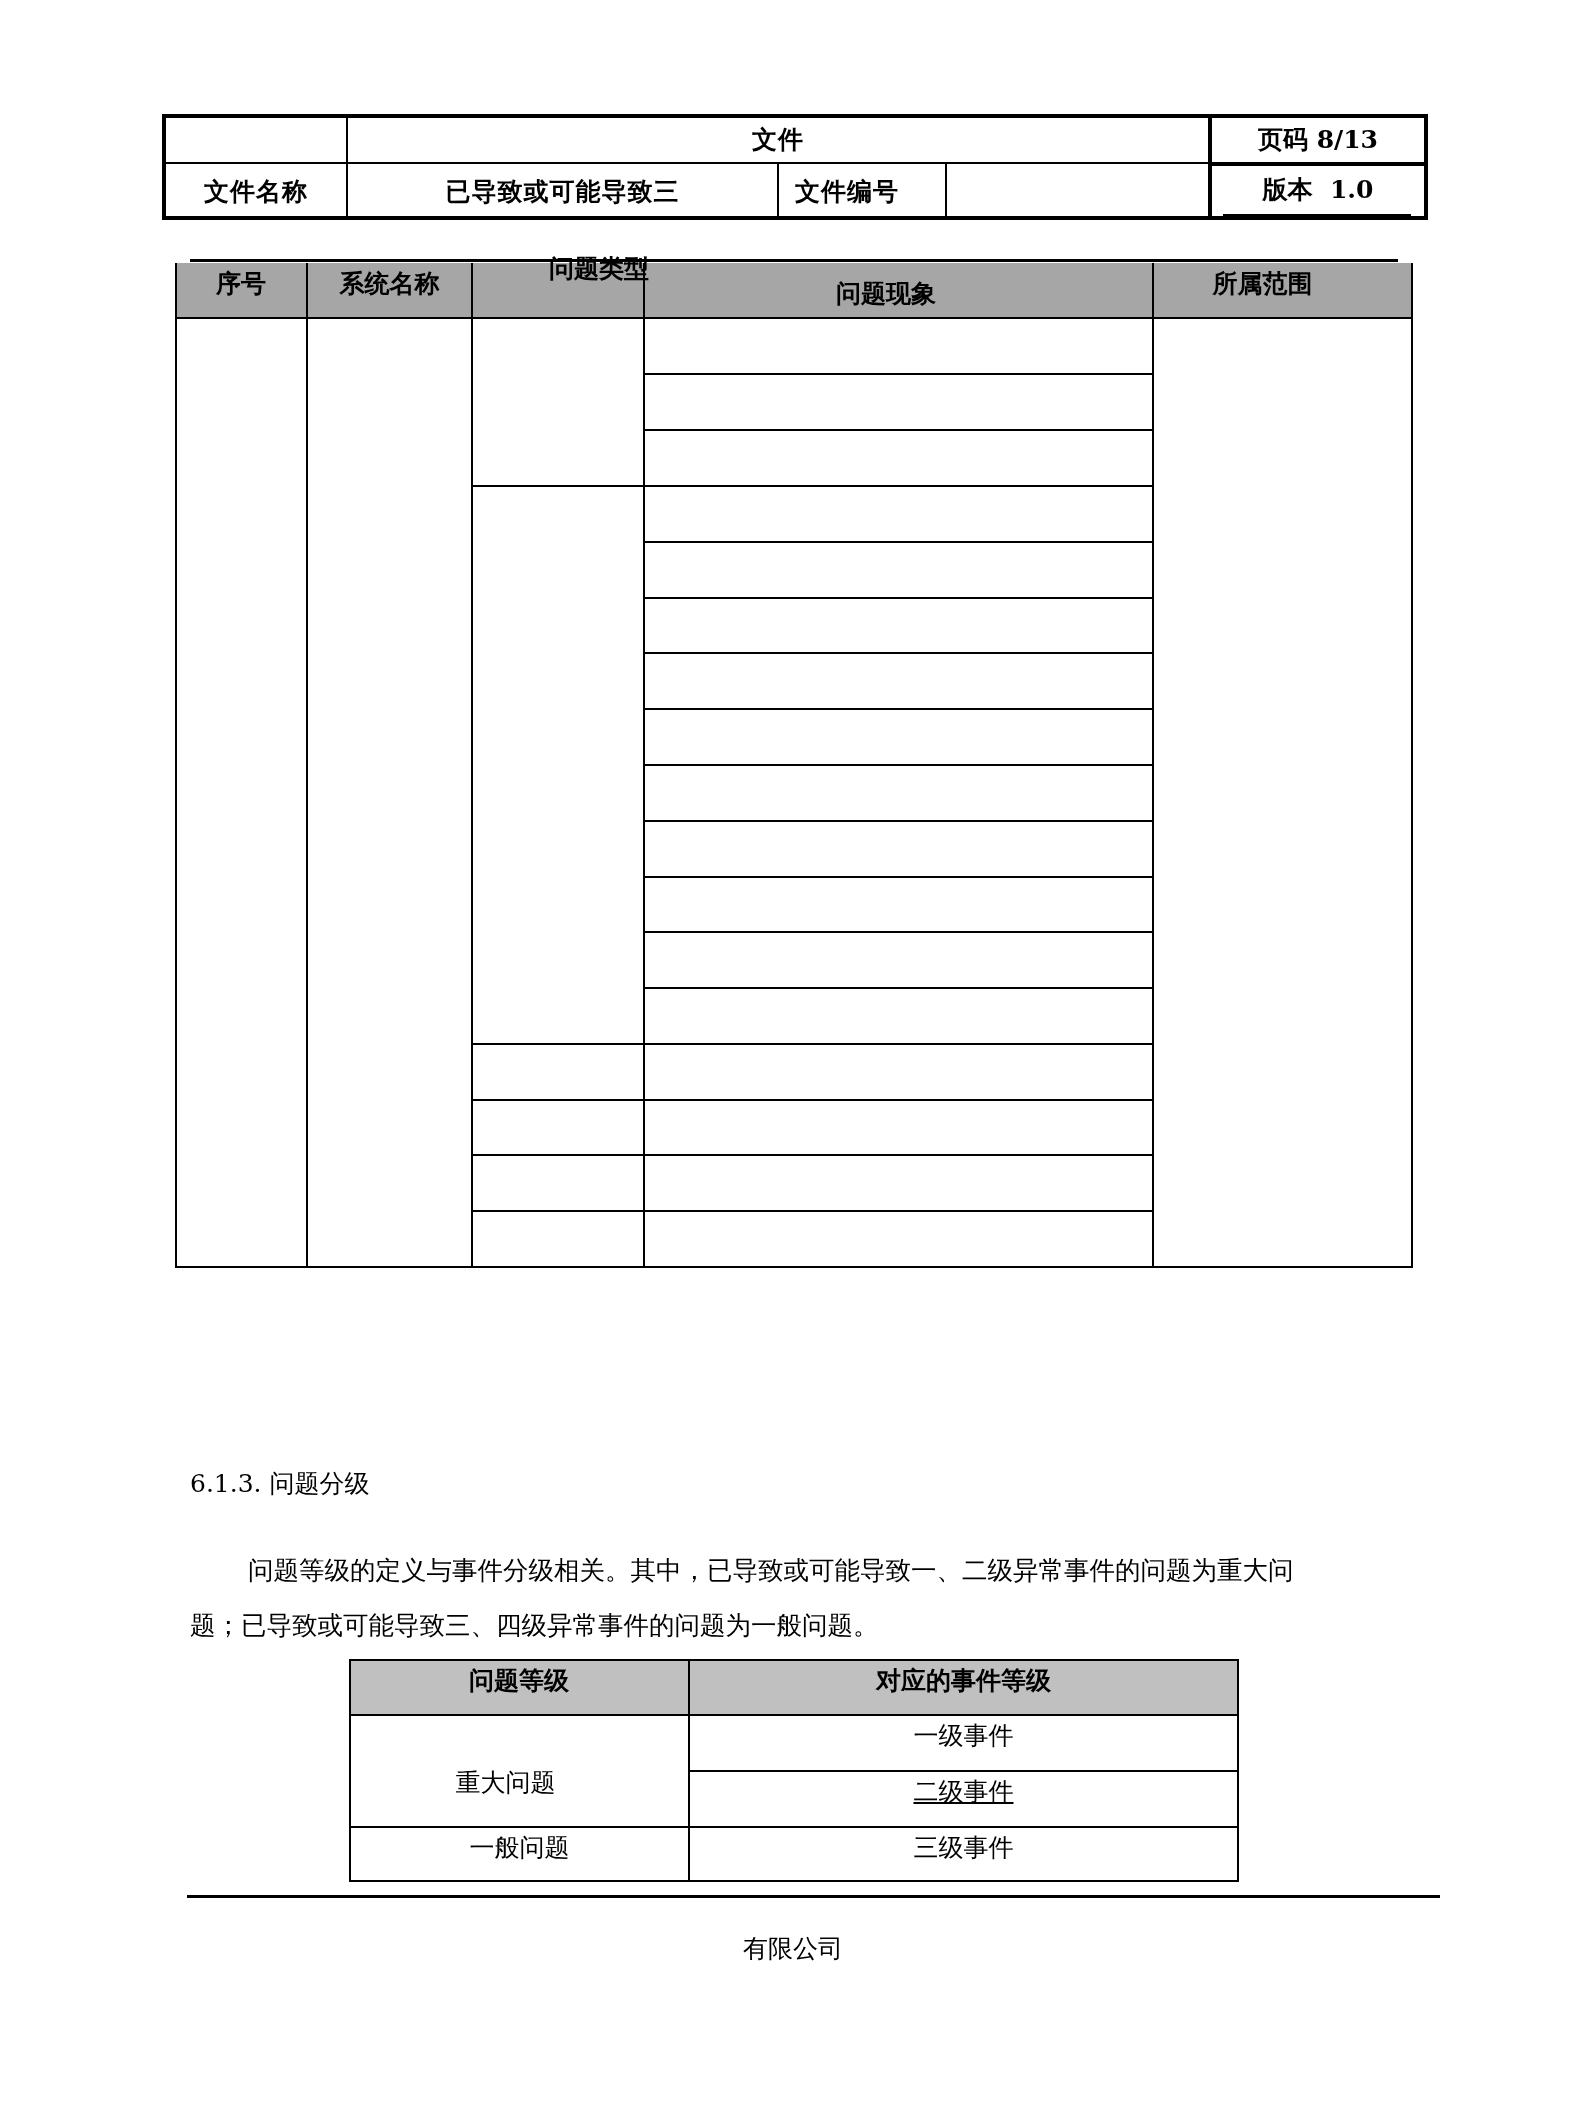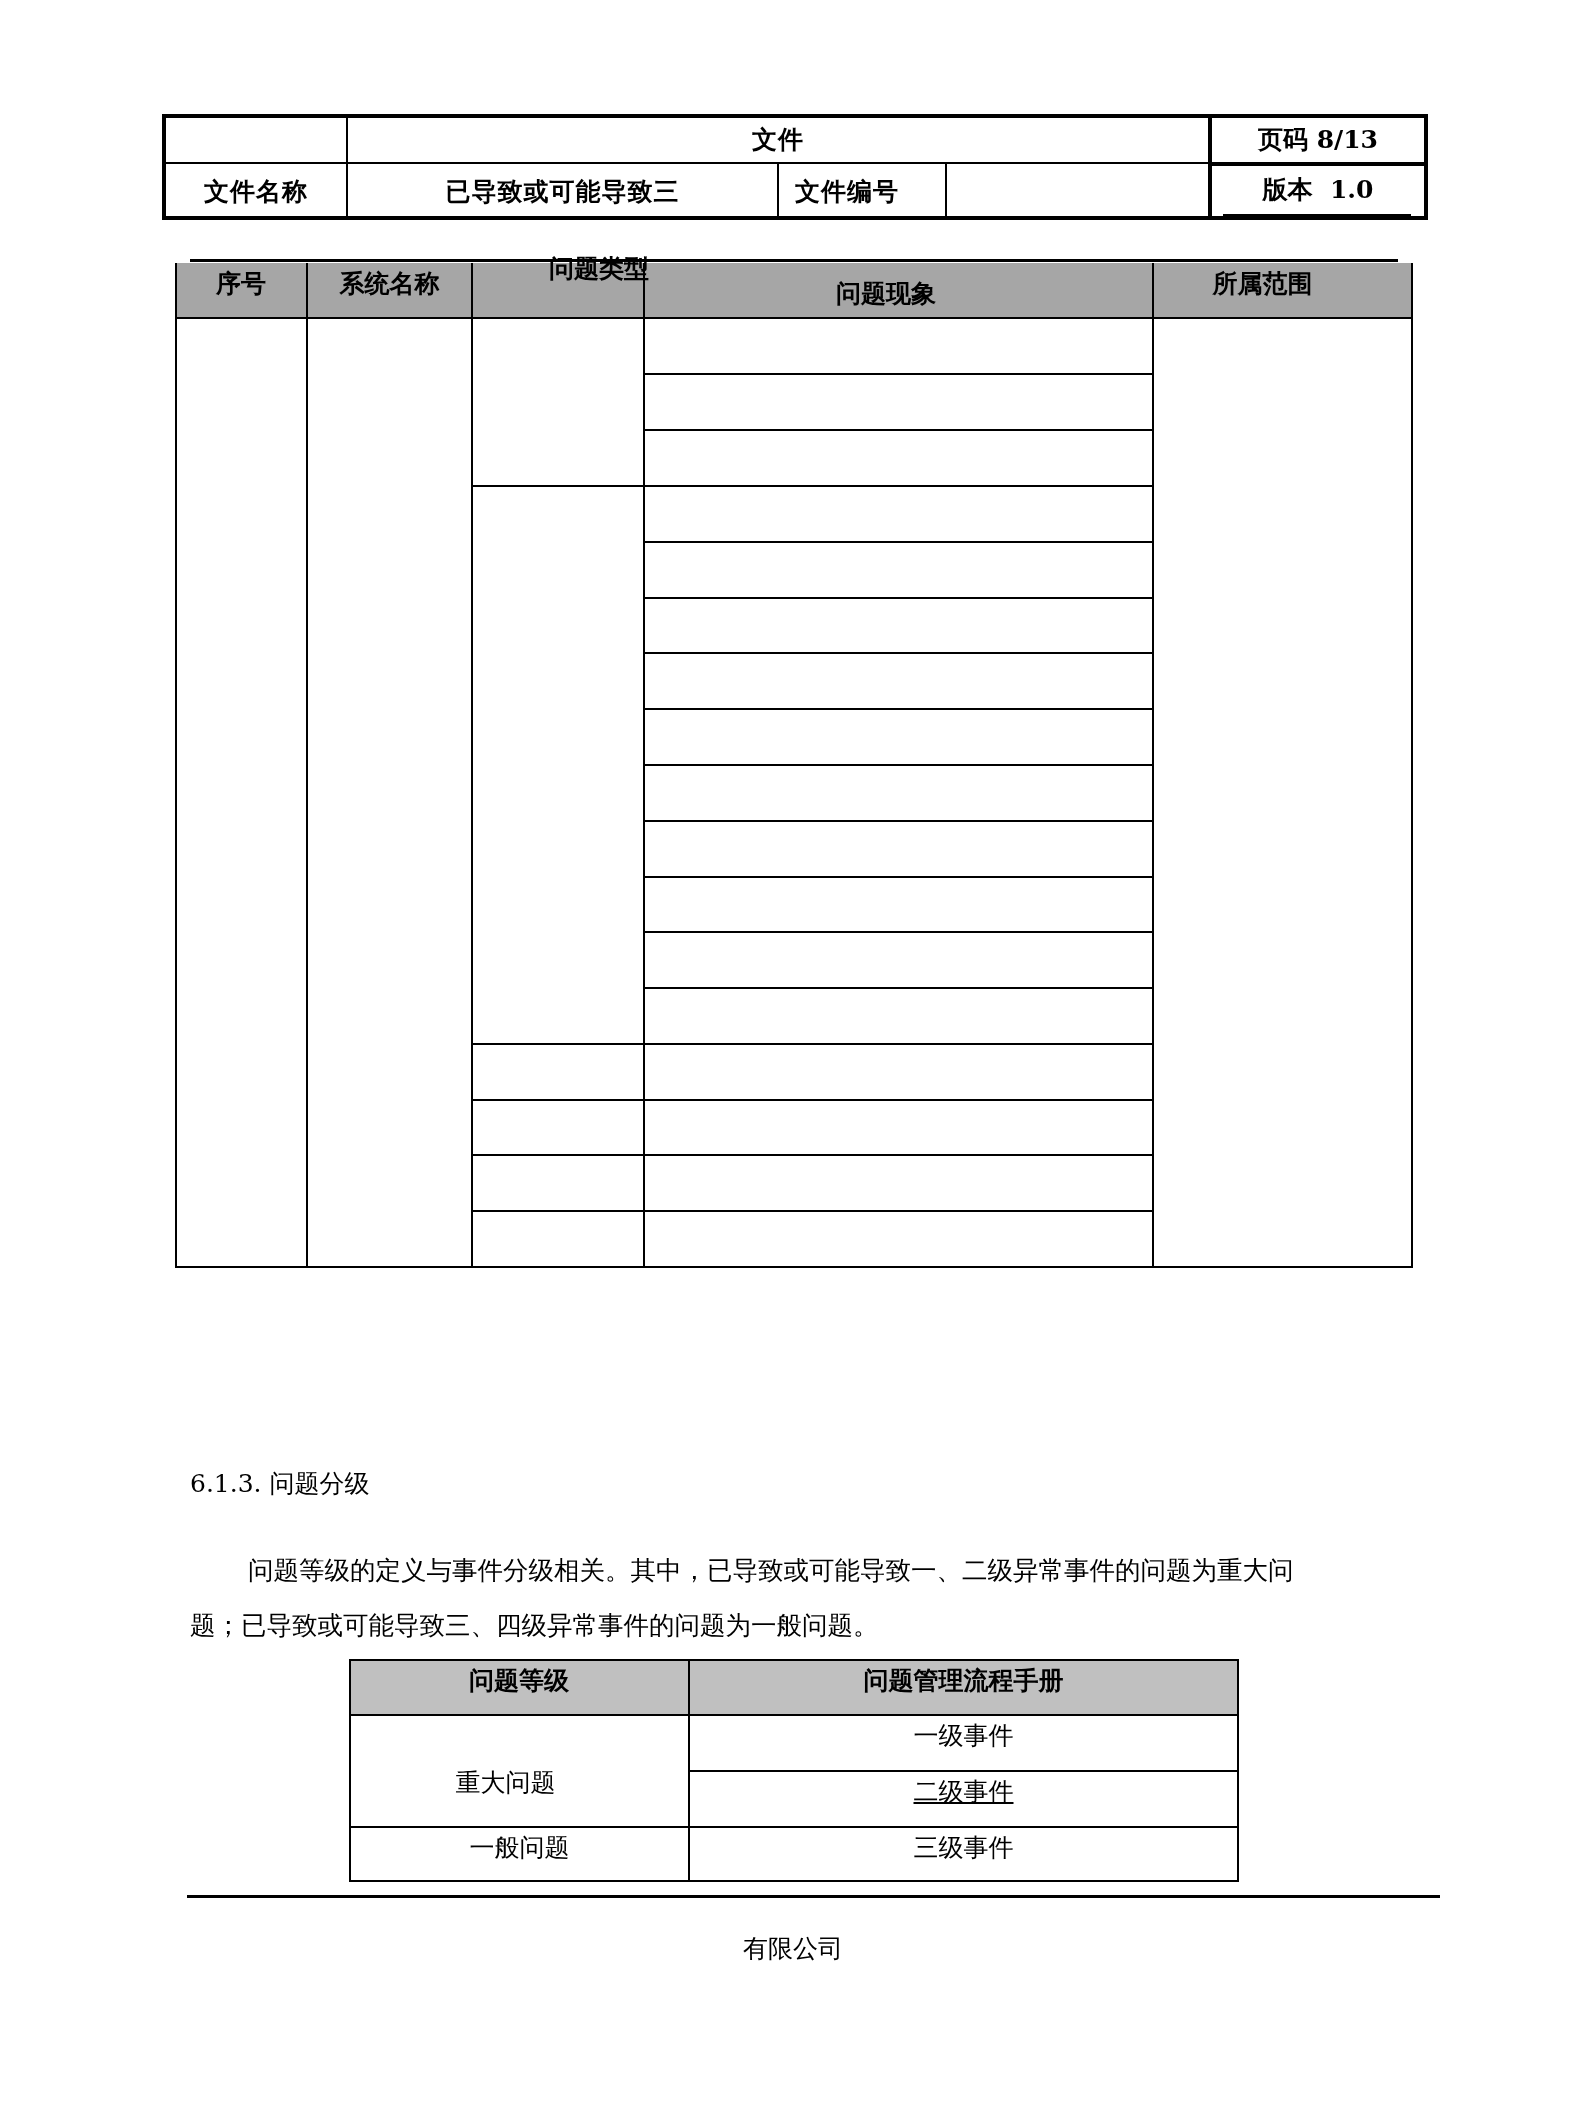--- a/index.html
+++ b/index.html
@@ -100,21 +100,21 @@
   <div class="line" style="left:349px;top:1659px;width:889px;height:2px;"></div>
   <div class="line" style="left:349px;top:1880px;width:890px;height:2px;"></div>
   <div class="line" style="left:349px;top:1659px;width:2px;height:223px;"></div>
   <div class="line" style="left:1237px;top:1659px;width:2px;height:223px;"></div>
   <div class="line" style="left:688px;top:1659px;width:2px;height:223px;"></div>
   <div class="line" style="left:349px;top:1714px;width:889px;height:2px;"></div>
   <div class="line" style="left:689px;top:1770px;width:549px;height:2px;"></div>
   <div class="line" style="left:349px;top:1826px;width:889px;height:2px;"></div>
 
   <div class="cell th-txt" style="left:349px;top:1661px;width:340px;height:38px;">问题等级</div>
-  <div class="cell th-txt" style="left:689px;top:1661px;width:549px;height:38px;">问题管理流程手册</div>
+  <div class="cell th-txt" style="left:689px;top:1661px;width:549px;height:38px;">对应的事件等级</div>
 
   <div class="cell body-txt" style="left:337px;top:1716px;width:337px;height:132px;">重大问题</div>
   <div class="cell body-txt" style="left:690px;top:1716px;width:547px;height:38px;">一级事件</div>
   <div class="cell body-txt" style="left:690px;top:1772px;width:547px;height:38px;text-decoration:underline;">二级事件</div>
   <div class="cell body-txt" style="left:351px;top:1828px;width:337px;height:38px;">一般问题</div>
   <div class="cell body-txt" style="left:690px;top:1828px;width:547px;height:38px;">三级事件</div>
 </div>
 
 <div class="line" style="left:187px;top:1895px;width:1253px;height:3px;"></div>
 <div class="cell body-txt" style="left:593px;top:1930px;width:400px;height:36px;">有限公司</div>

